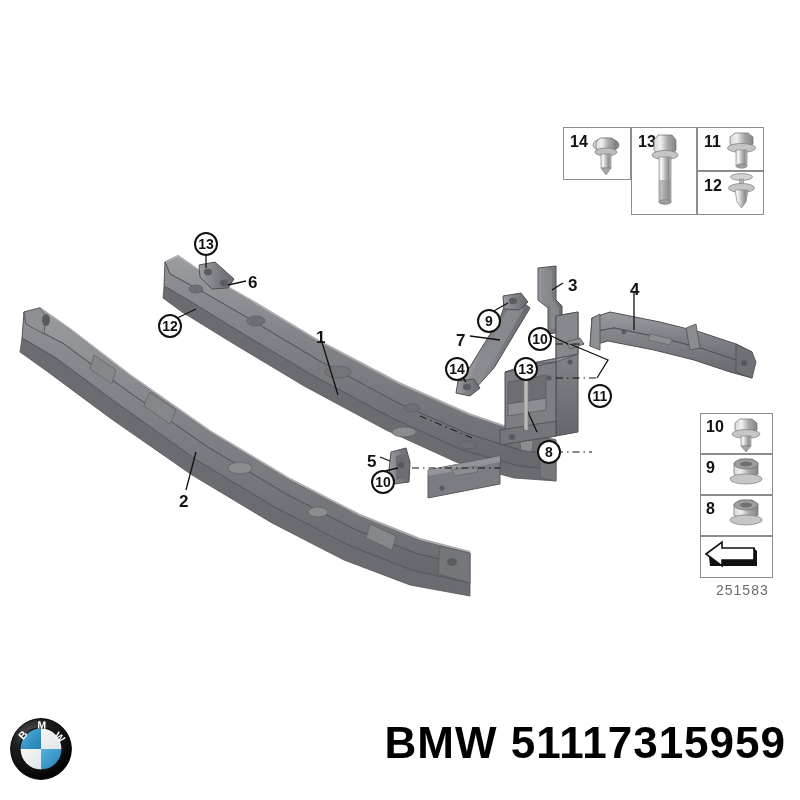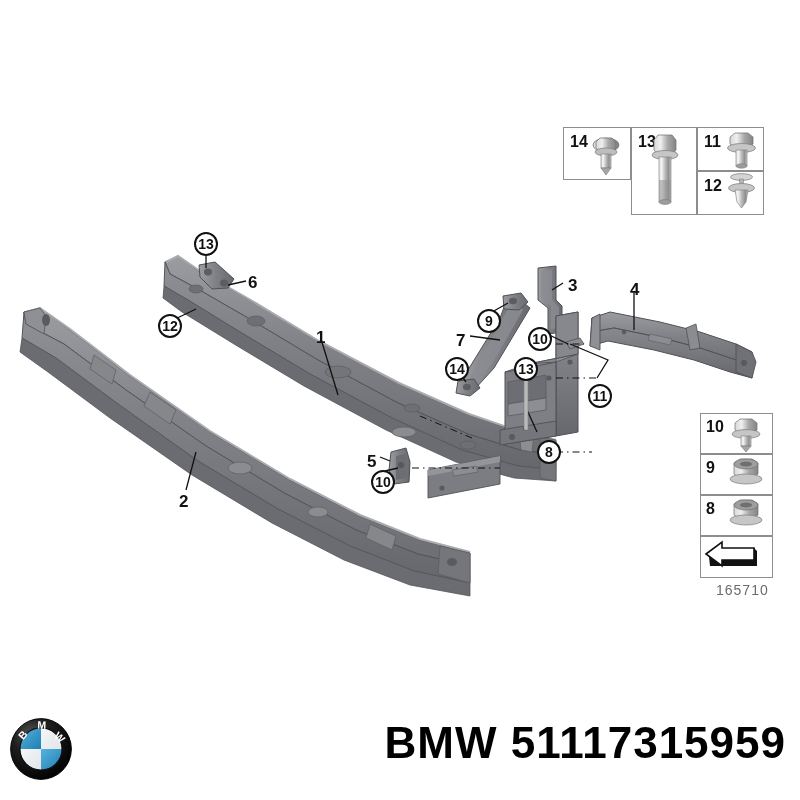--- a/index.html
+++ b/index.html
@@ -326,21 +326,21 @@
       <ellipse cx="746" cy="505" rx="6" ry="2.6" fill="#6f6f6f"></ellipse>
       <ellipse cx="746" cy="520" rx="16" ry="5" fill="#c6c6c6" stroke="#7a7a7a" stroke-width="0.7"></ellipse>
     </g>
 
     <g>
       <path d="M706 554 L722 542 L722 548 L754 548 L754 560 L722 560 L722 566 Z" fill="#ffffff" stroke="#111" stroke-width="1.6" stroke-linejoin="miter"></path>
       <path d="M710 566 L757 566 L757 551 L754 548 L754 560 L722 560 L722 566 L706 554 L709 557 Z" fill="#111"></path>
     </g>
   </svg>
 
-  <div class="refnum" style="left:716px;top:582px;">165710</div>
+  <div class="refnum" style="left:716px;top:582px;">251583</div>
 
   <div id="footer">
     <div id="footer-title">BMW 51117315959</div>
   </div>
 
   <svg id="bmw-logo" viewBox="0 0 100 100">
     <defs>
       <radialGradient id="ringG" cx="35%" cy="28%" r="78%">
         <stop offset="0%" stop-color="#5a5a5a"></stop>
         <stop offset="40%" stop-color="#1e1e1e"></stop>

